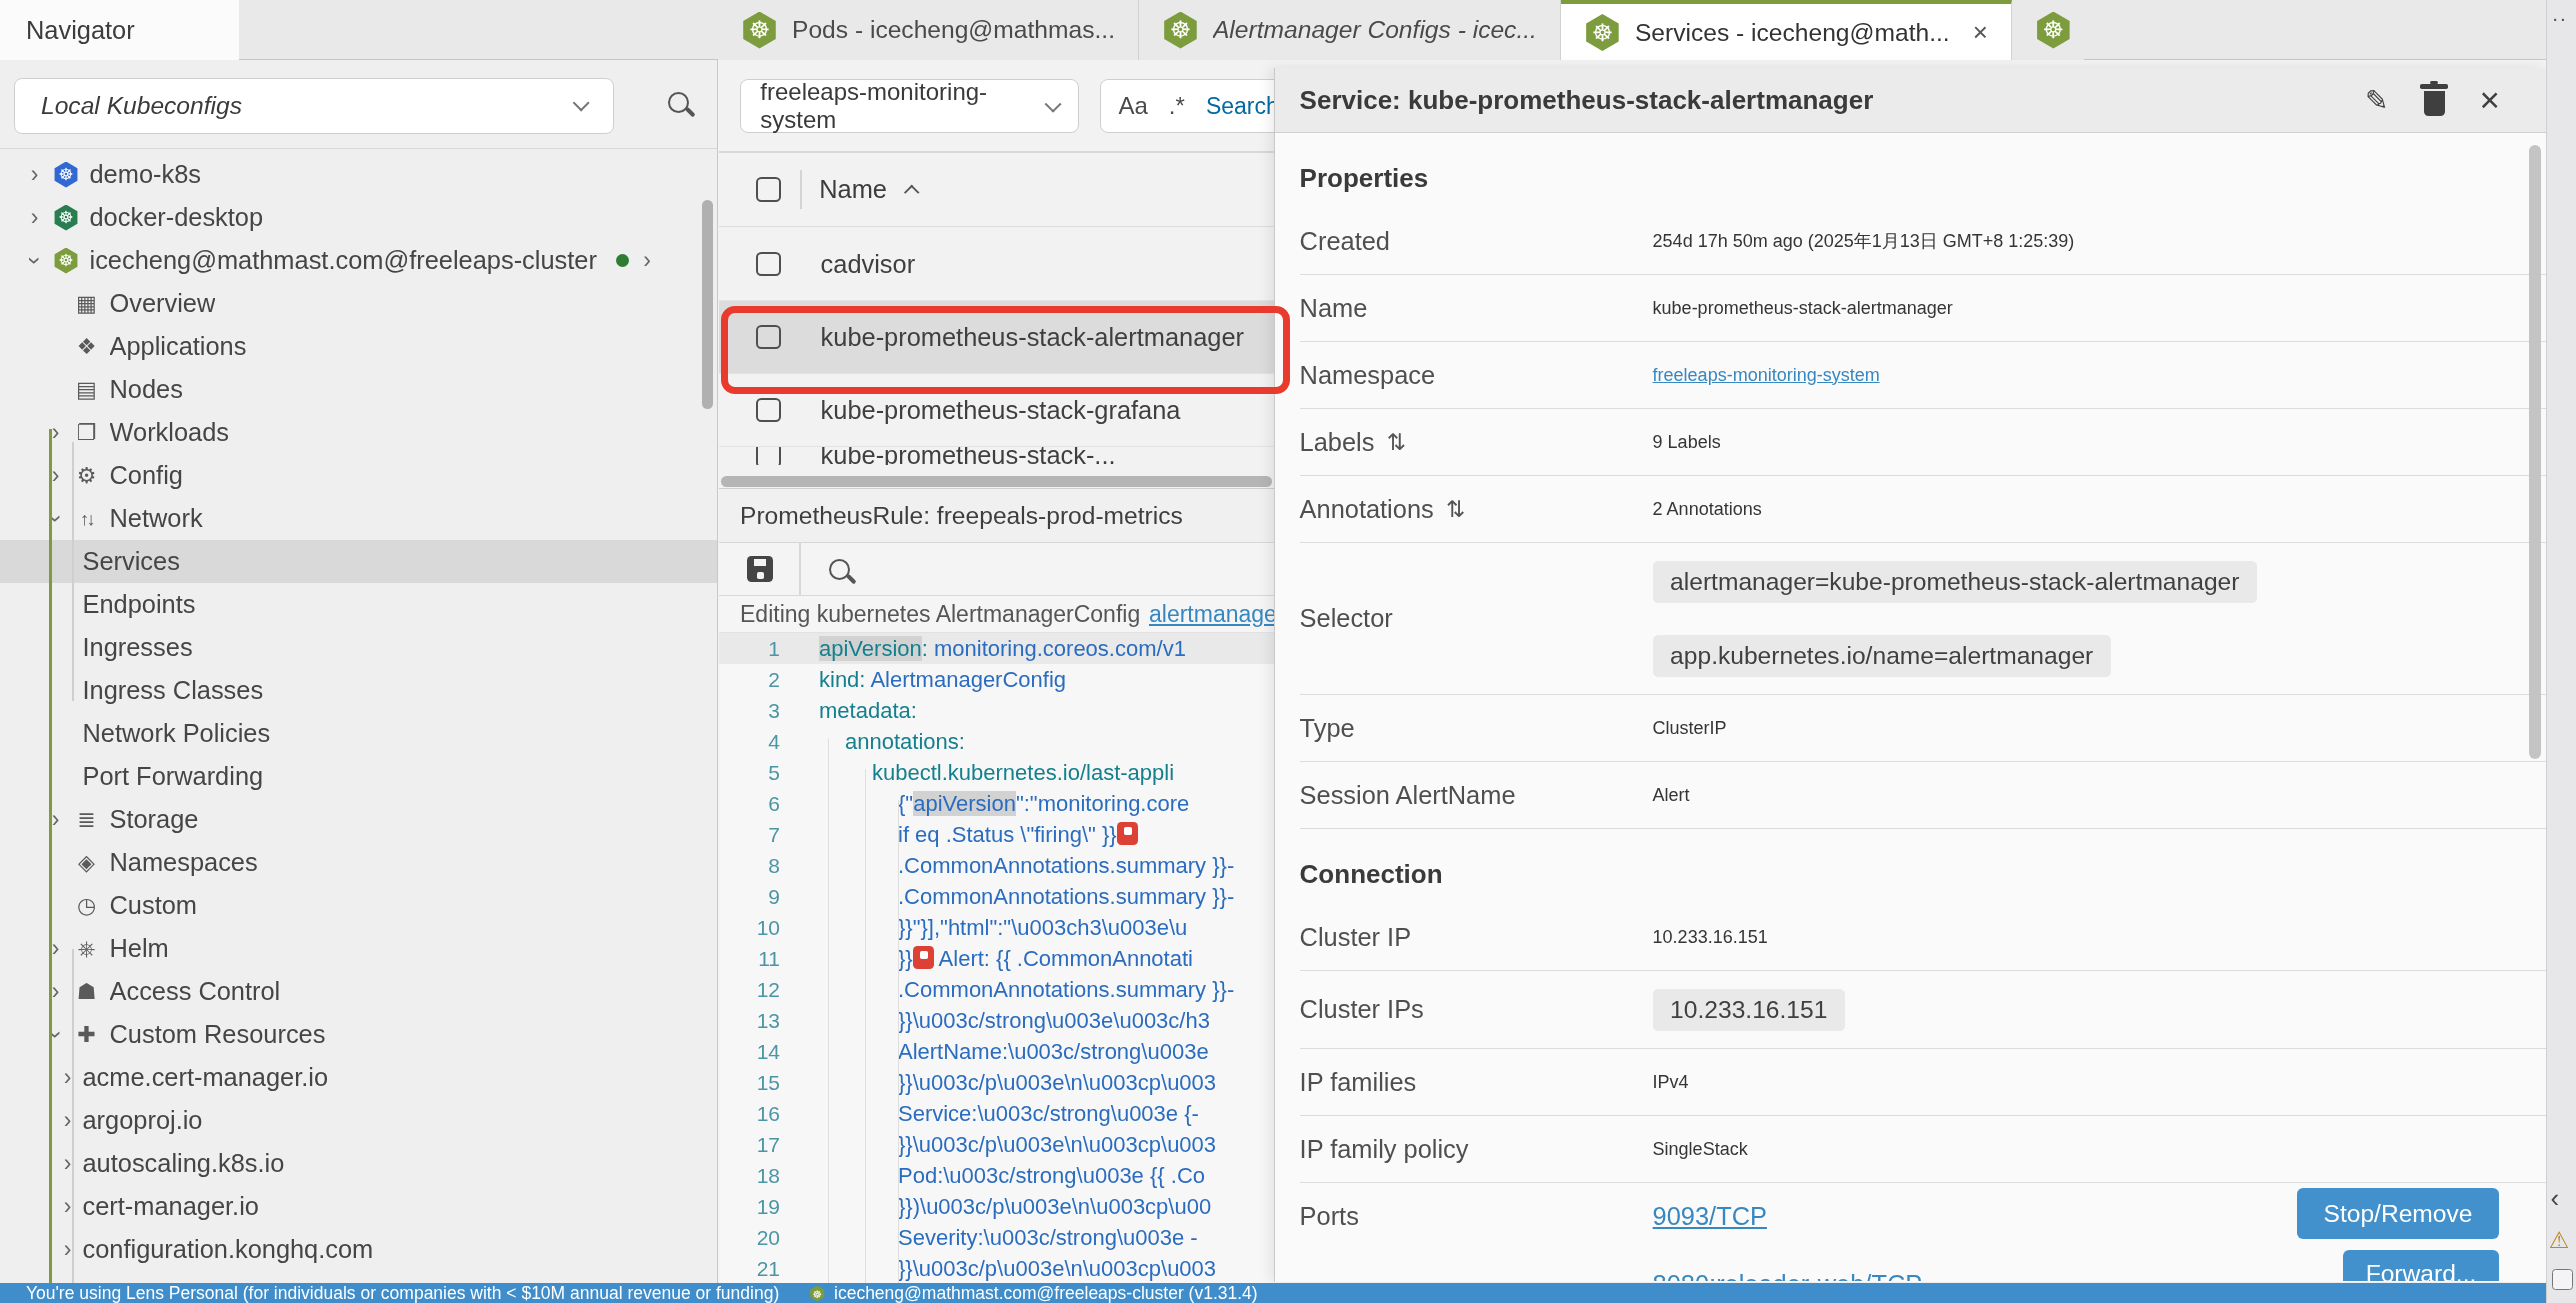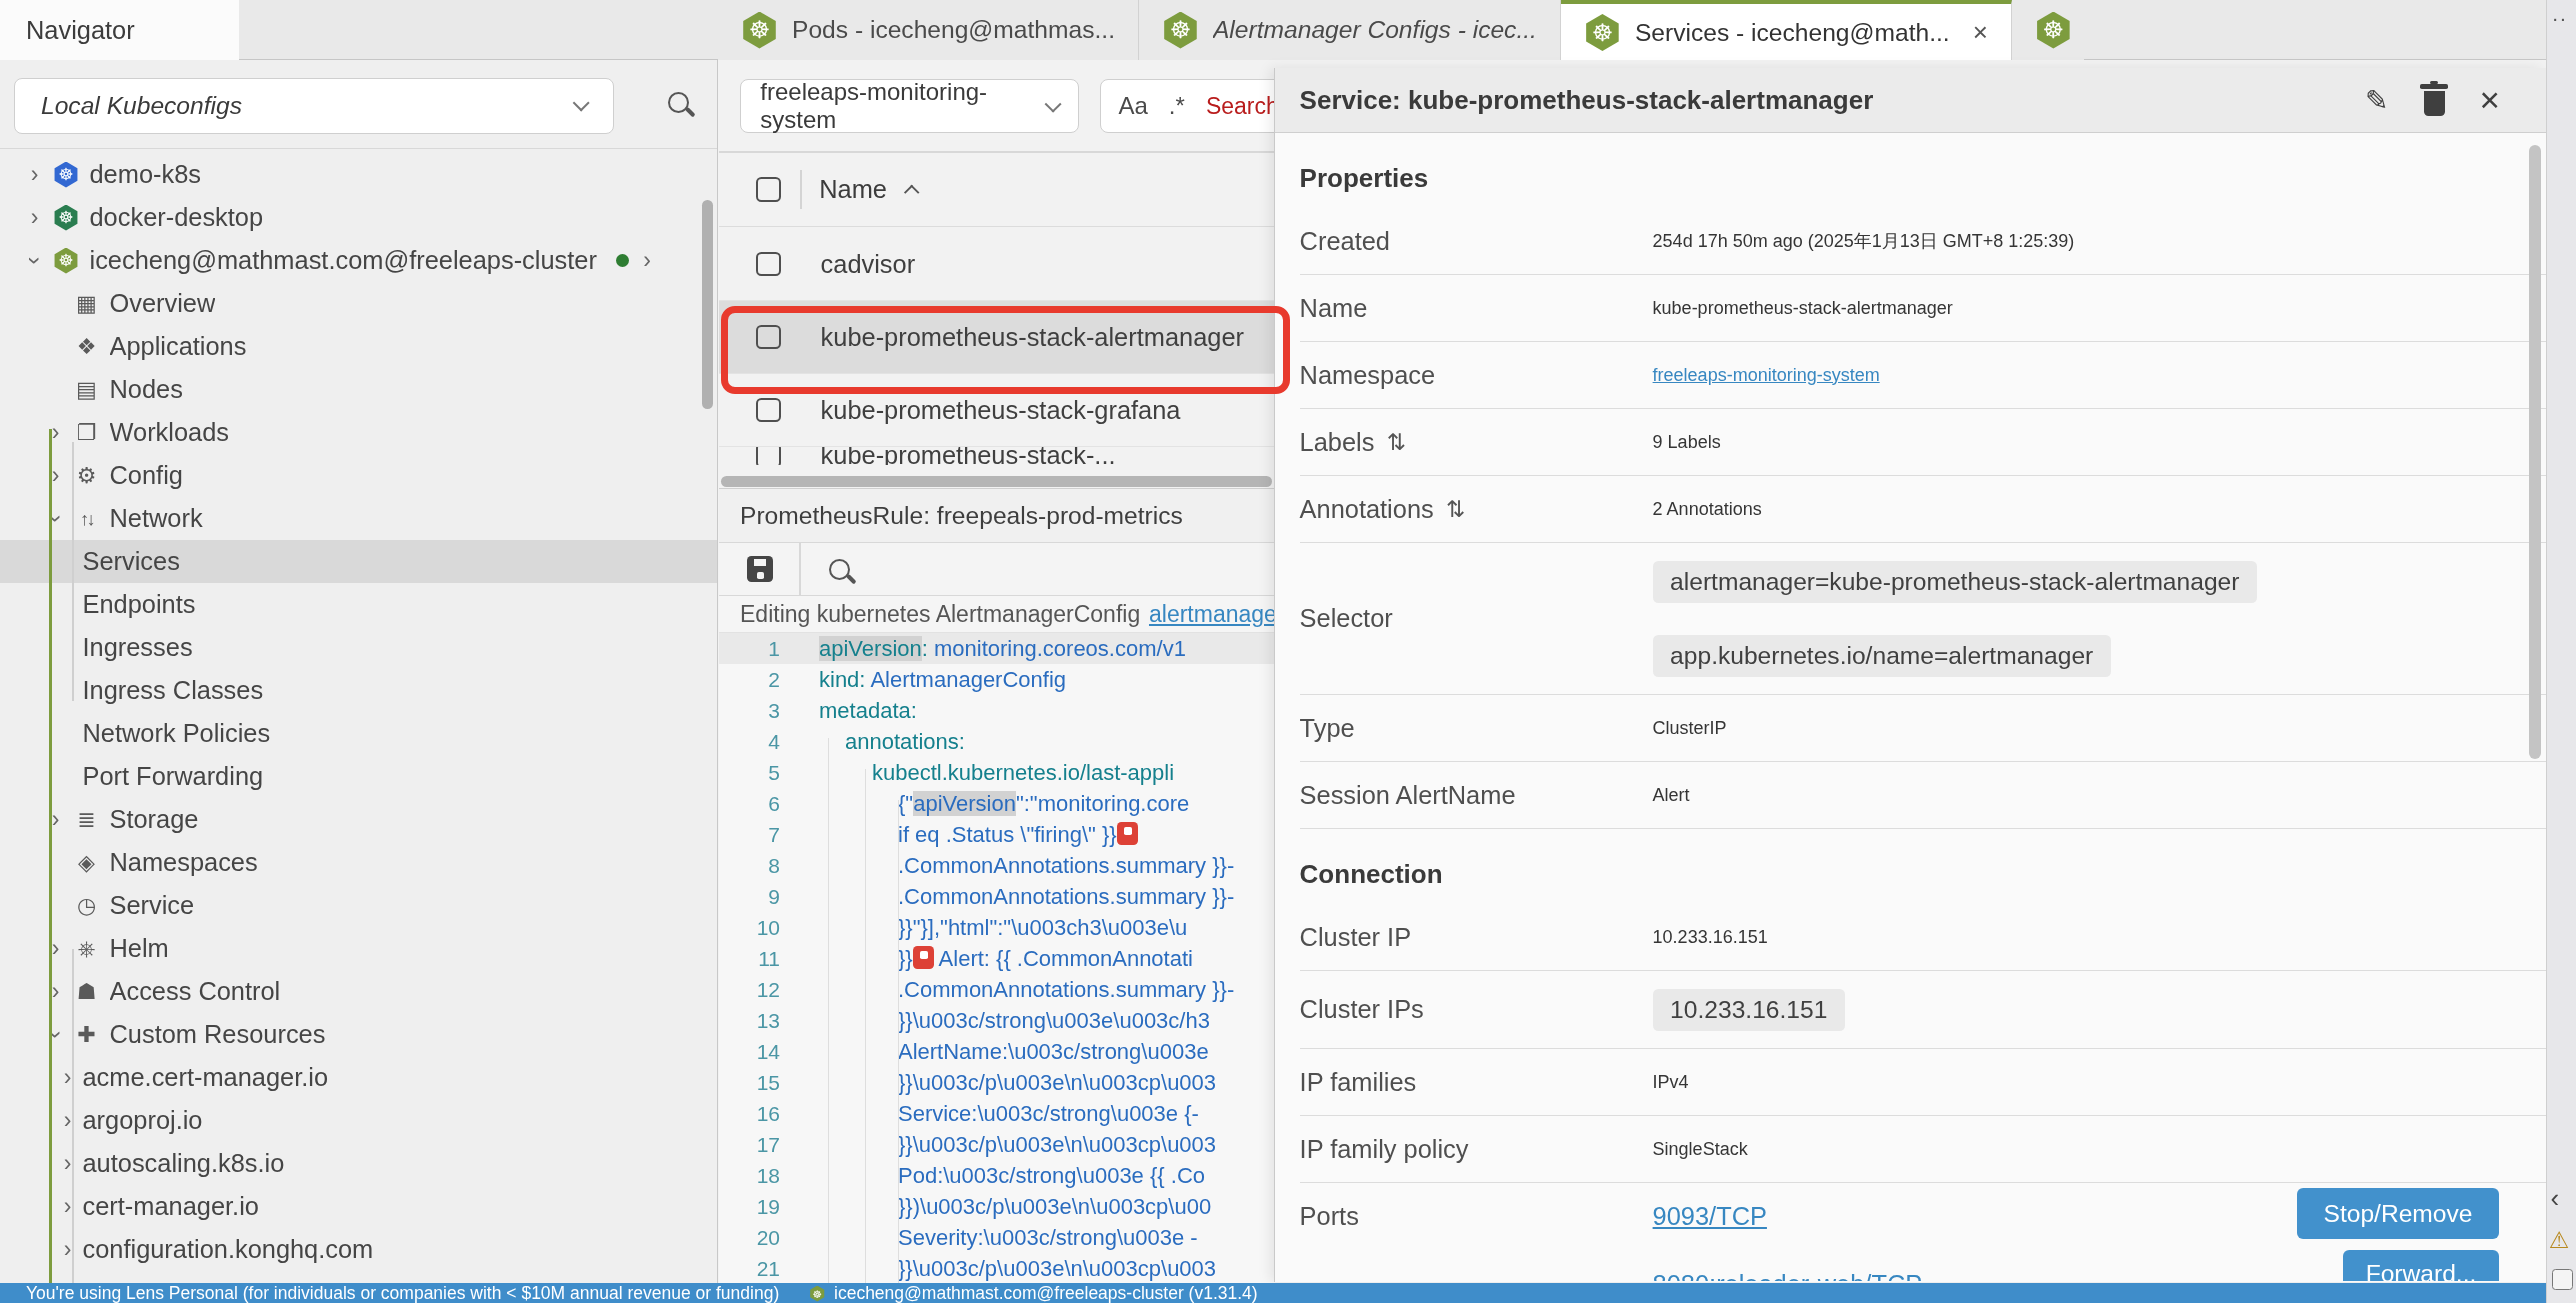--- a/index.html
+++ b/index.html
@@ -42,21 +42,21 @@
   .greendot{width:13px;height:13px;border-radius:50%;background:#2e7d32;margin-left:19.3px;flex:none;}
   .titem .tailchev{font-size:23px;color:#666;margin-left:14px;}
   #guide-green{position:absolute;left:49px;top:369px;bottom:0;width:2.6px;background:#7d9c3e;}
   .guide-gray{position:absolute;left:72px;width:1.8px;background:#cfcfcf;}
   #sidebar-scroll{position:absolute;left:702px;top:140px;width:10.5px;height:209px;background:#b0b0b0;border-radius:5.3px;}
 
   
   #middle{position:absolute;left:719px;top:60px;width:1827px;height:1223px;background:#f2f2f2;}
   #ns-select{position:absolute;left:21px;top:19.3px;width:339px;height:54px;background:#fff;border:1.8px solid #cfcfcf;border-radius:8px;display:flex;align-items:center;padding:0 19.3px;font-size:24px;color:#3a3a3a;}
   #search-box{position:absolute;left:381px;top:19.3px;width:211px;height:54px;background:#fff;border:1.8px solid #cfcfcf;border-radius:8px;display:flex;align-items:center;padding:0 17.5px;gap:21px;font-size:24px;color:#4a4a4a;}
-  #search-box .ph{color:#b91c1c;font-size:23px;}
+  #search-box .ph{color:#0369a1;font-size:23px;}
   #mid-div1{position:absolute;left:0;top:91px;width:100%;height:1.8px;background:#d8d8d8;}
   .cbx{width:24.6px;height:24.6px;border:2.6px solid #4f4f4f;border-radius:5.3px;background:transparent;flex:none;}
   #table-header{position:absolute;left:0;top:93px;width:100%;height:74px;display:flex;align-items:center;border-bottom:1.8px solid #dcdcdc;}
   #table-header .cbx{margin-left:37px;}
   #col-div{width:1.8px;height:39px;background:#d4d4d4;margin-left:19.3px;}
   #name-h{font-size:25.4px;color:#3c3c3c;margin-left:17.5px;}
   .caret{width:11.4px;height:11.4px;border-left:2.6px solid #555;border-top:2.6px solid #555;transform:rotate(45deg);margin-left:19.3px;margin-top:7px;}
   #table-rows{position:absolute;left:0;top:168px;width:100%;}
   .trow{height:73px;display:flex;align-items:center;border-bottom:1.8px solid #e3e3e3;font-size:25.4px;color:#3f3f3f;}
   .trow .cbx{margin-left:37px;margin-right:40px;}
@@ -247,21 +247,21 @@
           <span class="tlabeltree">Storage</span>
         </div>
         <div class="titem lv1">
           <span class="arrow"></span>
           <span class="ticon">◈</span>
           <span class="tlabeltree">Namespaces</span>
         </div>
         <div class="titem lv1">
           <span class="arrow"></span>
           <span class="ticon">◷</span>
-          <span class="tlabeltree">Service</span>
+          <span class="tlabeltree">Custom</span>
         </div>
         <div class="titem lv1">
           <span class="arrow">›</span>
           <span class="ticon">⎈</span>
           <span class="tlabeltree">Helm</span>
         </div>
         <div class="titem lv1">
           <span class="arrow">›</span>
           <span class="ticon">☗</span>
           <span class="tlabeltree">Access Control</span>

